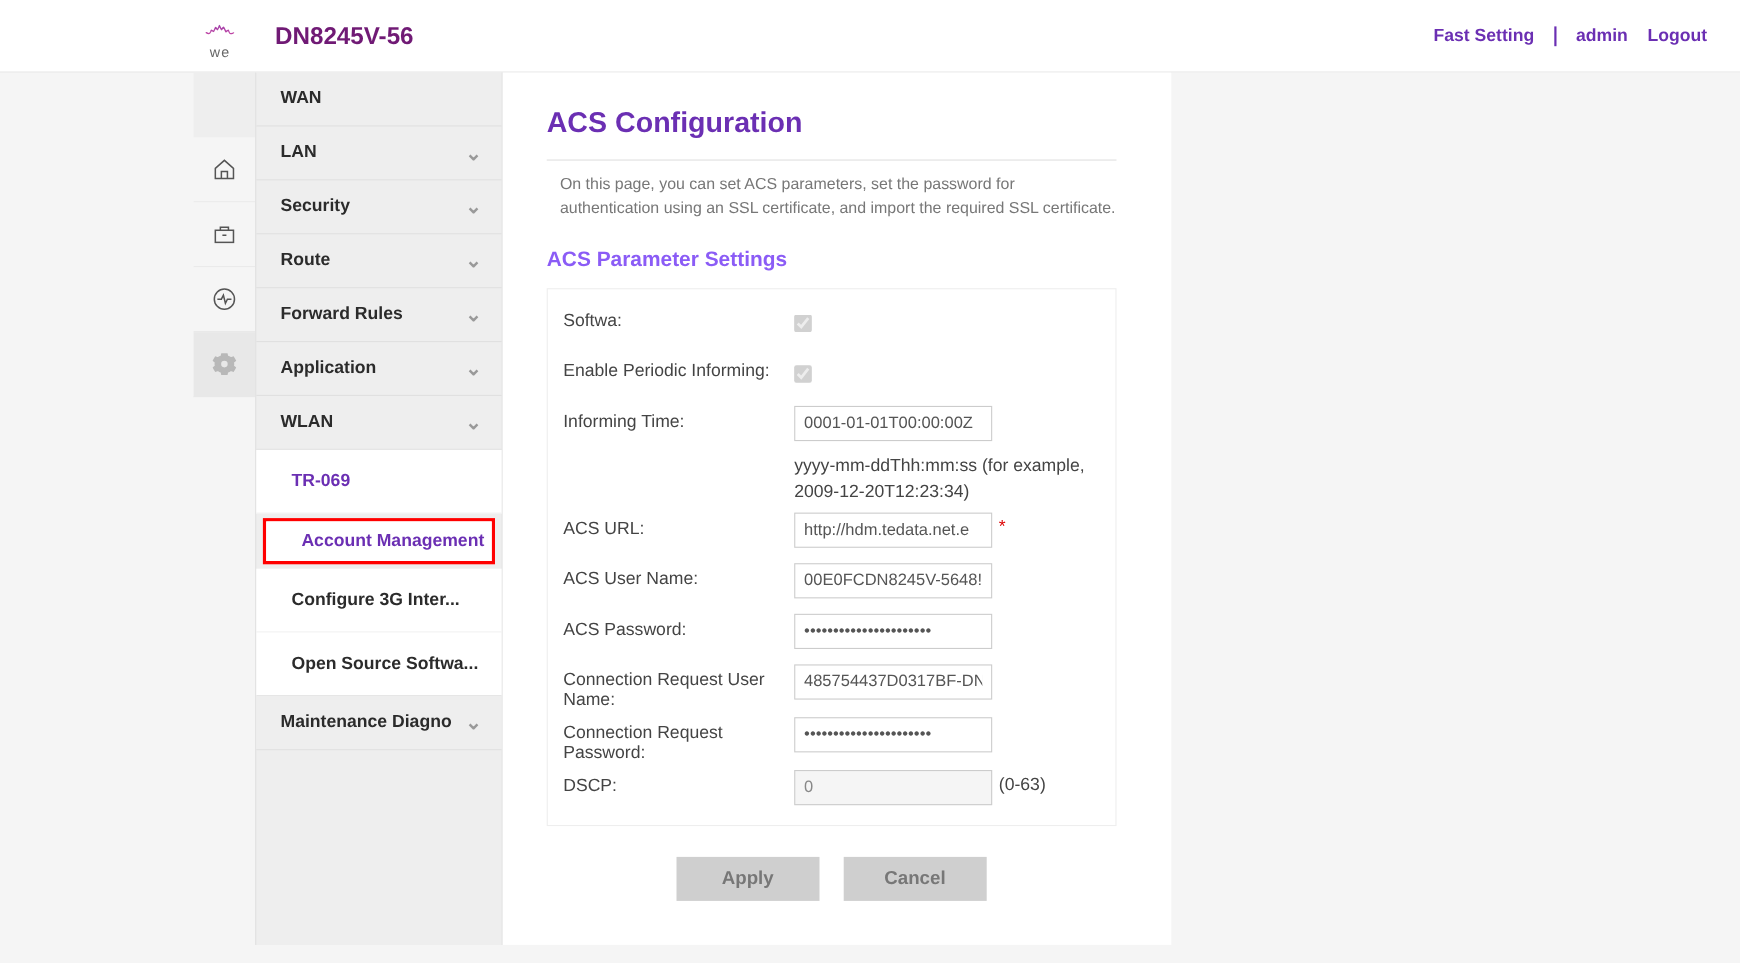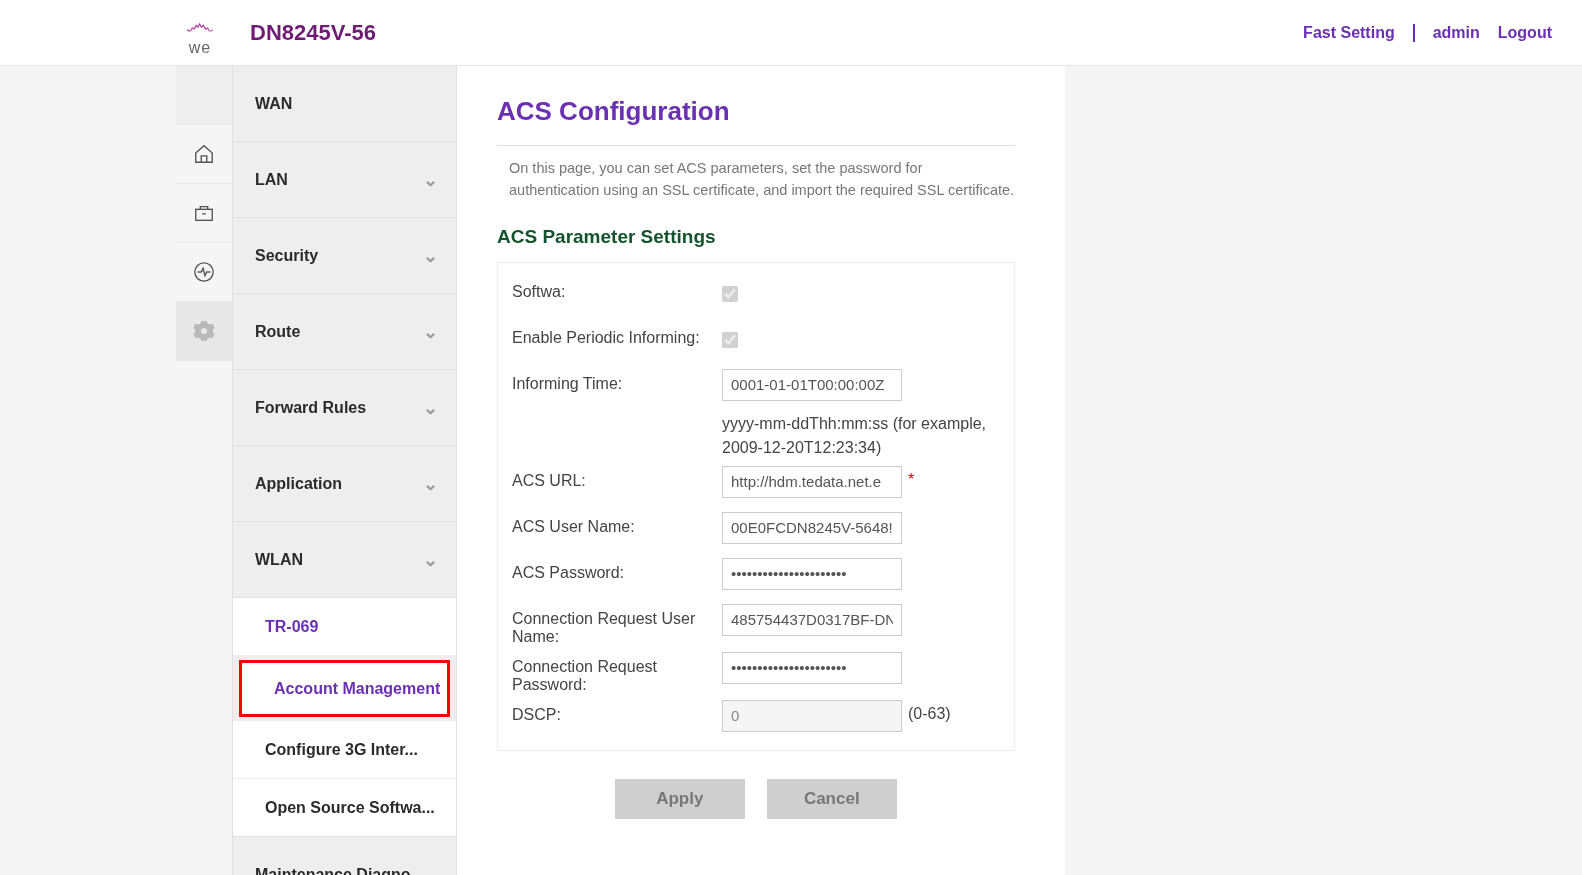--- a/index.html
+++ b/index.html
@@ -4,50 +4,50 @@
   <style>
     * { margin: 0; padding: 0; box-sizing: border-box; }
     body { font-family: "Segoe UI", Arial, sans-serif; background: #f5f5f5; color: #333; }
     .page { min-width: 1582px; }
     
     
     .header { height: 66px; background: #fff; border-bottom: 1px solid #e5e5e5; display: flex; align-items: center; padding: 0 30px 0 0; }
     .header-left { display: flex; align-items: center; padding-left: 180px; }
     .logo { width: 40px; height: 48px; display: flex; flex-direction: column; align-items: center; justify-content: center; }
     .logo-swirl { font-size: 30px; line-height: 1; background: linear-gradient(180deg,#6b2fb3,#e4509e); -webkit-background-clip: text; background-clip: text; color: transparent; }
-    .logo-text { font-size: 16px; color: #666; letter-spacing: 1px; }
+    .logo-text { font-size: 13px; color: #666; letter-spacing: 1px; }
     .model { font-size: 22px; font-weight: 600; color: #701a75; margin-left: 30px; }
     .header-right { margin-left: auto; display: flex; align-items: center; gap: 18px; font-size: 16px; font-weight: 600; color: #6b2fb3; }
     .header-divider { width: 2px; height: 18px; background: #6b2fb3; }
     .header-right span { cursor: pointer; }
     
     
     .body-wrap { display: flex; }
     .icon-col { width: 56px; margin-left: 176px; }
     .icon-cell { height: 59px; display: flex; align-items: center; justify-content: center; border-bottom: 1px solid #e8e8e8; background: #f5f5f5; }
     .icon-cell svg { width: 22px; height: 22px; stroke: #555; fill: none; stroke-width: 1.5; }
     .icon-cell.active { background: #e8e8e8; }
     .icon-cell.active svg { stroke: #b8b8b8; fill: #b8b8b8; }
     .icon-cell.first-blank { height: 59px; border-bottom: none; background: #eee; }
     
     .nav-col { width: 225px; background: #eee; border-left: 1px solid #e0e0e0; border-right: 1px solid #e0e0e0; }
-    .nav-item { height: 76px; display: flex; align-items: center; justify-content: space-between; padding: 0 18px 0 22px; font-size: 16px; font-weight: 600; color: #2b2b2b; border-bottom: 1px solid #e0e0e0; cursor: pointer; }
+    .nav-item { height: 49px; display: flex; align-items: center; justify-content: space-between; padding: 0 18px 0 22px; font-size: 16px; font-weight: 600; color: #2b2b2b; border-bottom: 1px solid #e0e0e0; cursor: pointer; }
     .nav-item.nowrap { white-space: nowrap; overflow: hidden; }
     .chevron { color: #999; font-size: 18px; }
     .highlight-box { border: 3px solid #ff0000; margin: 2px 6px; }
     .highlight-box .nav-item { border-bottom: none; height: 53px; }
     .sub-item { height: 58px; display: flex; align-items: center; padding-left: 32px; font-size: 16px; font-weight: 600; color: #2b2b2b; border-bottom: 1px solid #f0f0f0; background: #fff; cursor: pointer; white-space: nowrap; overflow: hidden; text-overflow: ellipsis; }
     .sub-item.active { color: #6b2fb3; }
     .highlight-box.sub { background: #fff; margin: 4px 6px; }
     
     .content { flex: 1; background: #fff; padding: 30px 50px 40px 40px; max-width: 940px; }
     .page-title { font-size: 26px; font-weight: 700; color: #6b2fb3; margin-bottom: 18px; }
     .title-rule { border: none; border-top: 1px solid #e0e0e0; margin-bottom: 12px; }
     .page-desc { font-size: 14.5px; color: #777; padding-left: 12px; line-height: 1.5; margin-bottom: 24px; }
-    .section-title { font-size: 19px; font-weight: 700; color: #14532d; margin-bottom: 14px; }
+    .section-title { font-size: 19px; font-weight: 700; color: #8b5cf6; margin-bottom: 14px; }
     
     .form-box { border: 1px solid #eee; padding: 14px 14px 4px 14px; }
     .form-row { display: flex; align-items: flex-start; min-height: 40px; margin-bottom: 6px; }
     .form-label { width: 210px; font-size: 16px; color: #444; padding-top: 6px; }
     .form-control-cell { flex: 1; display: flex; align-items: flex-start; gap: 6px; flex-wrap: wrap; }
     .form-control-cell input[type="text"], .form-control-cell input[type="password"] { width: 180px; height: 32px; border: 1px solid #ccc; padding: 0 8px; font-size: 15px; color: #555; }
     .form-control-cell input[disabled] { background: #f5f5f5; color: #888; }
     .form-control-cell input[type="checkbox"] { width: 16px; height: 16px; margin-top: 9px; accent-color: #999; }
     .hint { font-size: 16px; color: #444; padding-top: 5px; }
     .hint .star, .star { color: #d00; }
@@ -128,21 +128,21 @@
       <div class="nav-item">
           <span>Application</span>
           <span class="chevron">⌄</span>
         </div>
       <div class="nav-item">
           <span>WLAN</span>
           <span class="chevron">⌄</span>
         </div>
       <div class="sub-item active">TR-069</div>
       <div class="highlight-box sub">
-        <div class="sub-item active" style="border-bottom:none;height:51px;text-align:center;">Account Management</div>
+        <div class="sub-item active" style="border-bottom:none;height:36px;text-align:center;">Account Management</div>
       </div>
       <div class="sub-item">Configure 3G Inter...</div>
       <div class="sub-item" style="border-bottom:1px solid #e0e0e0;">Open Source Softwa...</div>
       <div class="nav-item" style="background:#eee;">
           <span>Maintenance Diagno</span>
           <span class="chevron">⌄</span>
         </div>
     </div>
 
     <div class="content">

